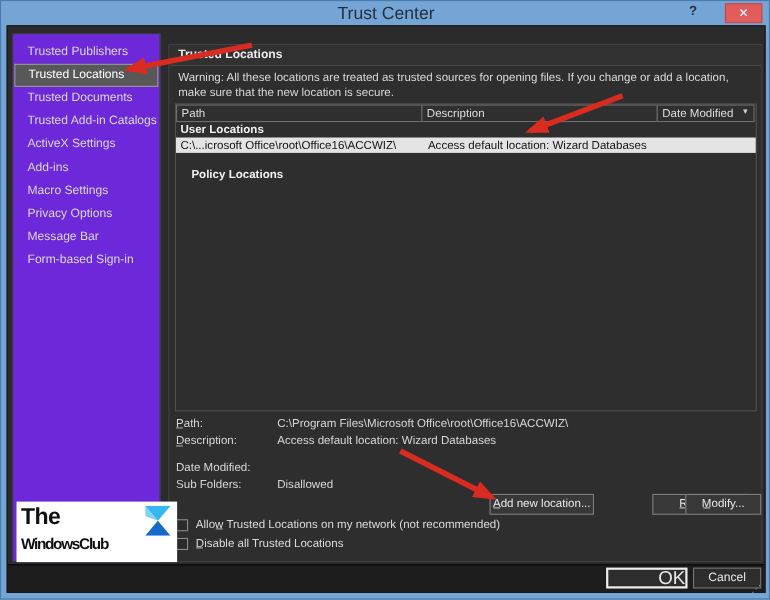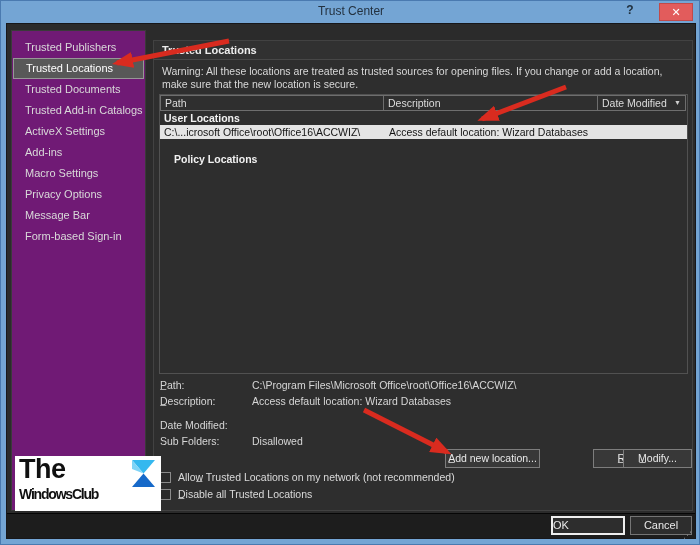--- a/index.html
+++ b/index.html
@@ -5,32 +5,32 @@
   * { margin:0; padding:0; box-sizing:border-box; }
   body { width:700px; height:545px; }
   .screen {
     position:relative; width:700px; height:545px; overflow:hidden;
     background:#74a5d4; font-family:"Liberation Sans", sans-serif;
     border:1px solid #4a7ab0;
   }
   
   .titlebar { position:absolute; left:0; top:0; width:700px; height:22px; }
   .title-text { position:absolute; left:0; right:0; top:3px; text-align:center;
-    font-size:12px; color:#23313f; }
+    font-size:16px; color:#23313f; }
   .help-btn { position:absolute; right:62px; top:2px; width:18px; height:18px;
     text-align:center; font-size:12px; font-weight:bold; color:#20303e; cursor:default; }
   .close-btn { position:absolute; right:8px; top:2px; width:34px; height:18px;
     background:#e25c5c; border:1px solid #c04a4a; color:#fff; font-size:11px;
     text-align:center; line-height:16px; }
   
   .dialog { position:absolute; left:5px; top:22px; width:690px; height:516px;
     background:#2b2b2b; border:1px solid #17171a; }
   
   .sidebar { position:absolute; left:10px; top:29px; width:135px; height:481px;
-    background:#701a75; border:1px solid #3a3a3a; padding-top:6px; }
+    background:#6d28d9; border:1px solid #3a3a3a; padding-top:6px; }
   .side-item { height:21px; line-height:21px; padding-left:12px; margin:0 1px;
     font-size:11px; color:#d9d9d9; white-space:nowrap; }
   .side-item.selected { background:#585858; border:1px solid #979797;
     line-height:19px; color:#ffffff; }
   
   .main { position:absolute; left:152px; top:39px; width:540px; height:471px;
     background:#2e2e2e; border:1px solid #424242; }
   .main-header { position:absolute; left:0; top:0; right:0; height:19px;
     background:#313131; border-bottom:1px solid #474747; padding-left:8px;
     font-size:11px; font-weight:bold; color:#ececec; line-height:19px; }
@@ -68,31 +68,31 @@
   .btn-modify { left:469px; width:69px; }
   
   .chkrow { position:absolute; left:6px; display:flex; align-items:center; gap:7px; }
   .chk-allow { top:430px; } .chk-disable { top:447px; }
   .chk { width:11px; height:11px; border:1px solid #8b8b8b; background:#2b2b2b; }
   .chk-label { font-size:10.5px; color:#dadada; white-space:nowrap; }
   
   .footer { position:absolute; left:6px; top:512px; width:688px; height:25px;
     background:#1d1d1d; border-top:1px solid #060606; }
   .btn-ok { position:absolute; left:550px; top:515px; width:74px; height:19px;
-    background:#2d2d2d; border:2px solid #eeeeee; color:#e8e8e8; font-size:11px;
-    text-align:left; line-height:15px; z-index:3; }
+    background:#2d2d2d; border:2px solid #eeeeee; color:#e8e8e8; font-size:17px;
+    text-align:right; line-height:15px; z-index:3; }
   .btn-cancel { position:absolute; left:629px; top:515px; width:62px; height:19px;
     background:#2d2d2d; border:1px solid #757575; color:#e8e8e8; font-size:11px;
     text-align:center; line-height:17px; z-index:3; }
   .grip { position:absolute; right:7px; top:529px; font-size:9px; color:#8d8d8d;
     z-index:3; }
   
   .logo { position:absolute; left:14px; top:455px; width:146px; height:55px;
     background:#ffffff; z-index:6; padding:2px 0 0 4px; }
-  .logo-line1 { font-size:27px; font-weight:700; color:#101010; line-height:23px;
+  .logo-line1 { font-size:21px; font-weight:700; color:#101010; line-height:23px;
     letter-spacing:-0.5px; }
   .logo-line2 { font-size:14px; font-weight:700; color:#101010; line-height:26px;
     letter-spacing:-1.2px; }
   .logo-diamond { position:absolute; right:6px; top:4px; }
   
   .arrows { position:absolute; left:0; top:0; z-index:10; pointer-events:none; }
 </style>
 </head>
 <body>
 

